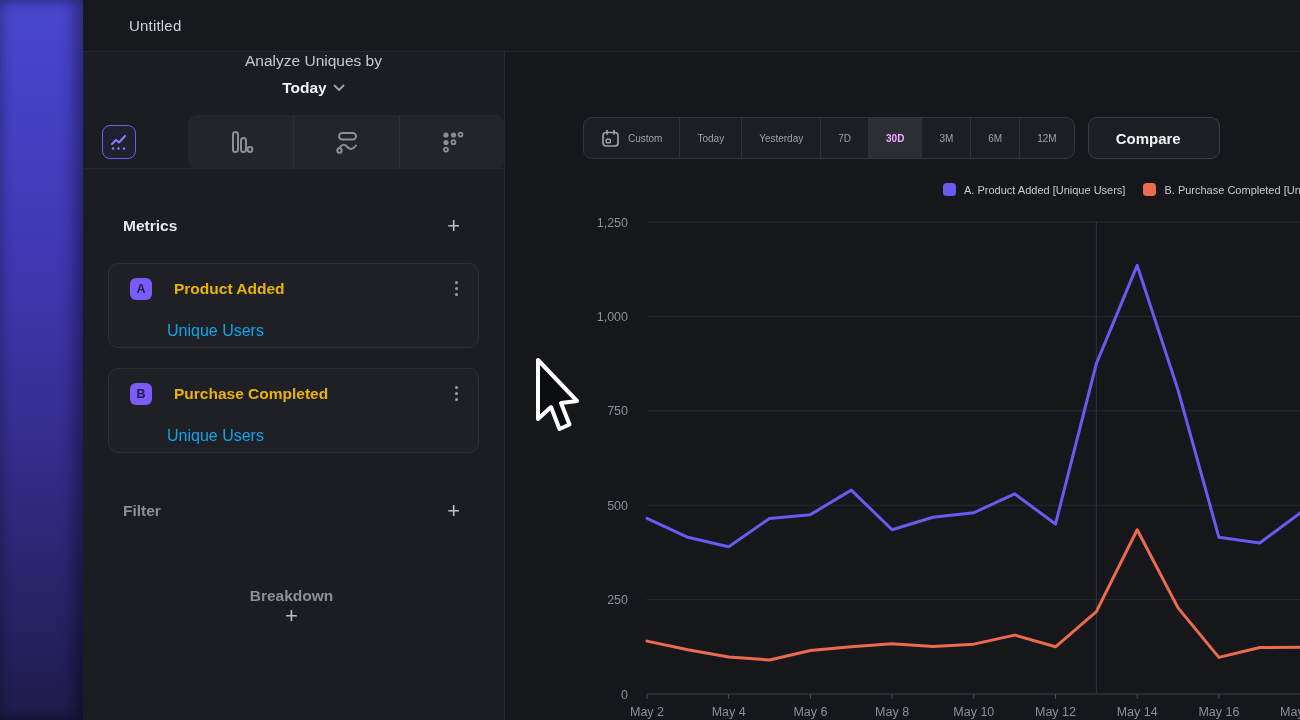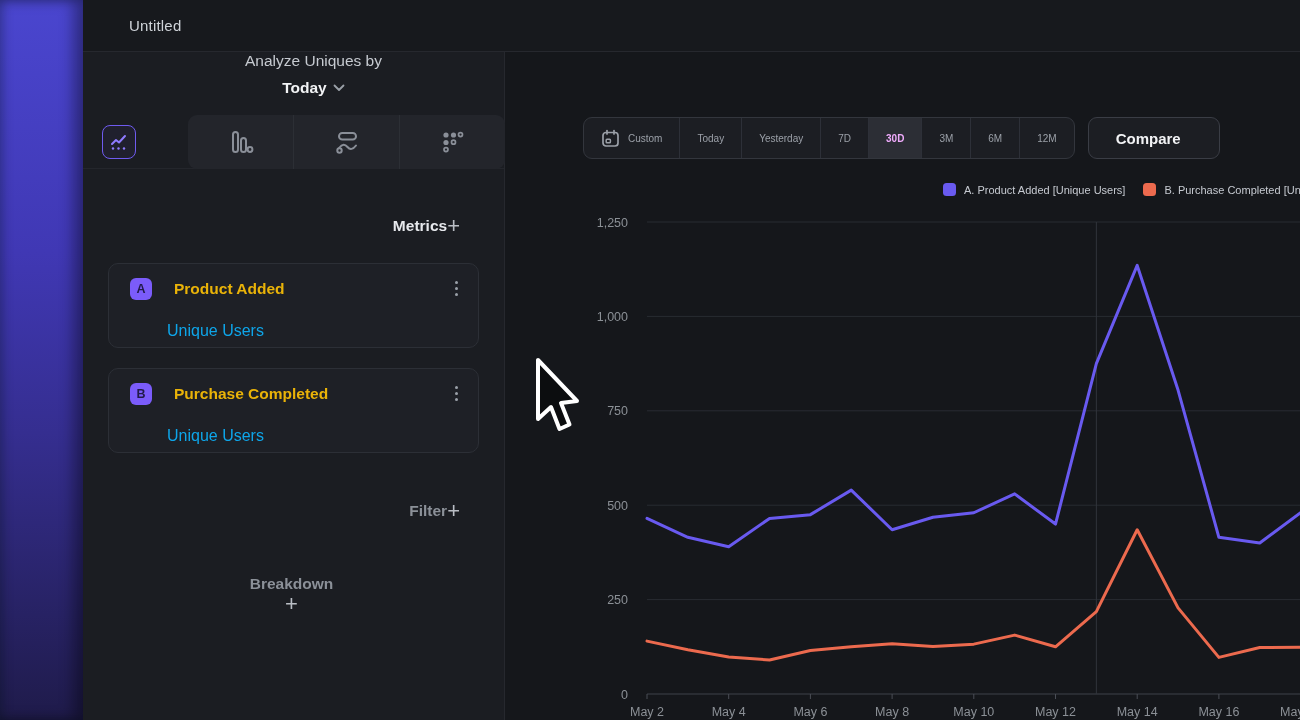--- a/index.html
+++ b/index.html
@@ -31,21 +31,21 @@
 
   .charttabs { position:relative; height:54px; border-bottom:1px solid #24262c; }
   .tab-selected { position:absolute; left:19px; top:10px; width:34px; height:34px;
     border:1.5px solid #6f5bf0; border-radius:8px; display:flex; align-items:center;
     justify-content:center; cursor:pointer; background:rgba(111,91,240,.06); }
   .tab-group { position:absolute; left:105px; top:0; width:317px; height:54px;
     background:#23252b; border-radius:9px; display:flex; }
   .tab-cell { flex:1; display:flex; align-items:center; justify-content:center; cursor:pointer; }
   .tab-cell + .tab-cell { border-left:1px solid #2c2f35; }
 
-  .section-header { display:flex; justify-content:flex-end; align-items:center;
+  .section-header { display:flex; justify-content:space-between; align-items:center;
     padding:0 44px 0 40px; }
   .section-header.metrics { margin-top:42px; height:30px; }
   .section-header.filter { margin-top:44px; height:28px; }
   .section-header.breakdown { margin-top:62px; height:28px;flex-direction:column; }
   .section-title { font-size:15.5px; font-weight:700; color:#e7e9ed; }
   .section-title.dim { color:#8b9098; }
   .plus-btn { color:#b9bdc4; font-size:22px; font-weight:300; line-height:1;
     cursor:pointer; user-select:none; }
 
   .metric-card { margin:0 25px; height:85px; background:#1e2026; border:1px solid #2c2f36;

